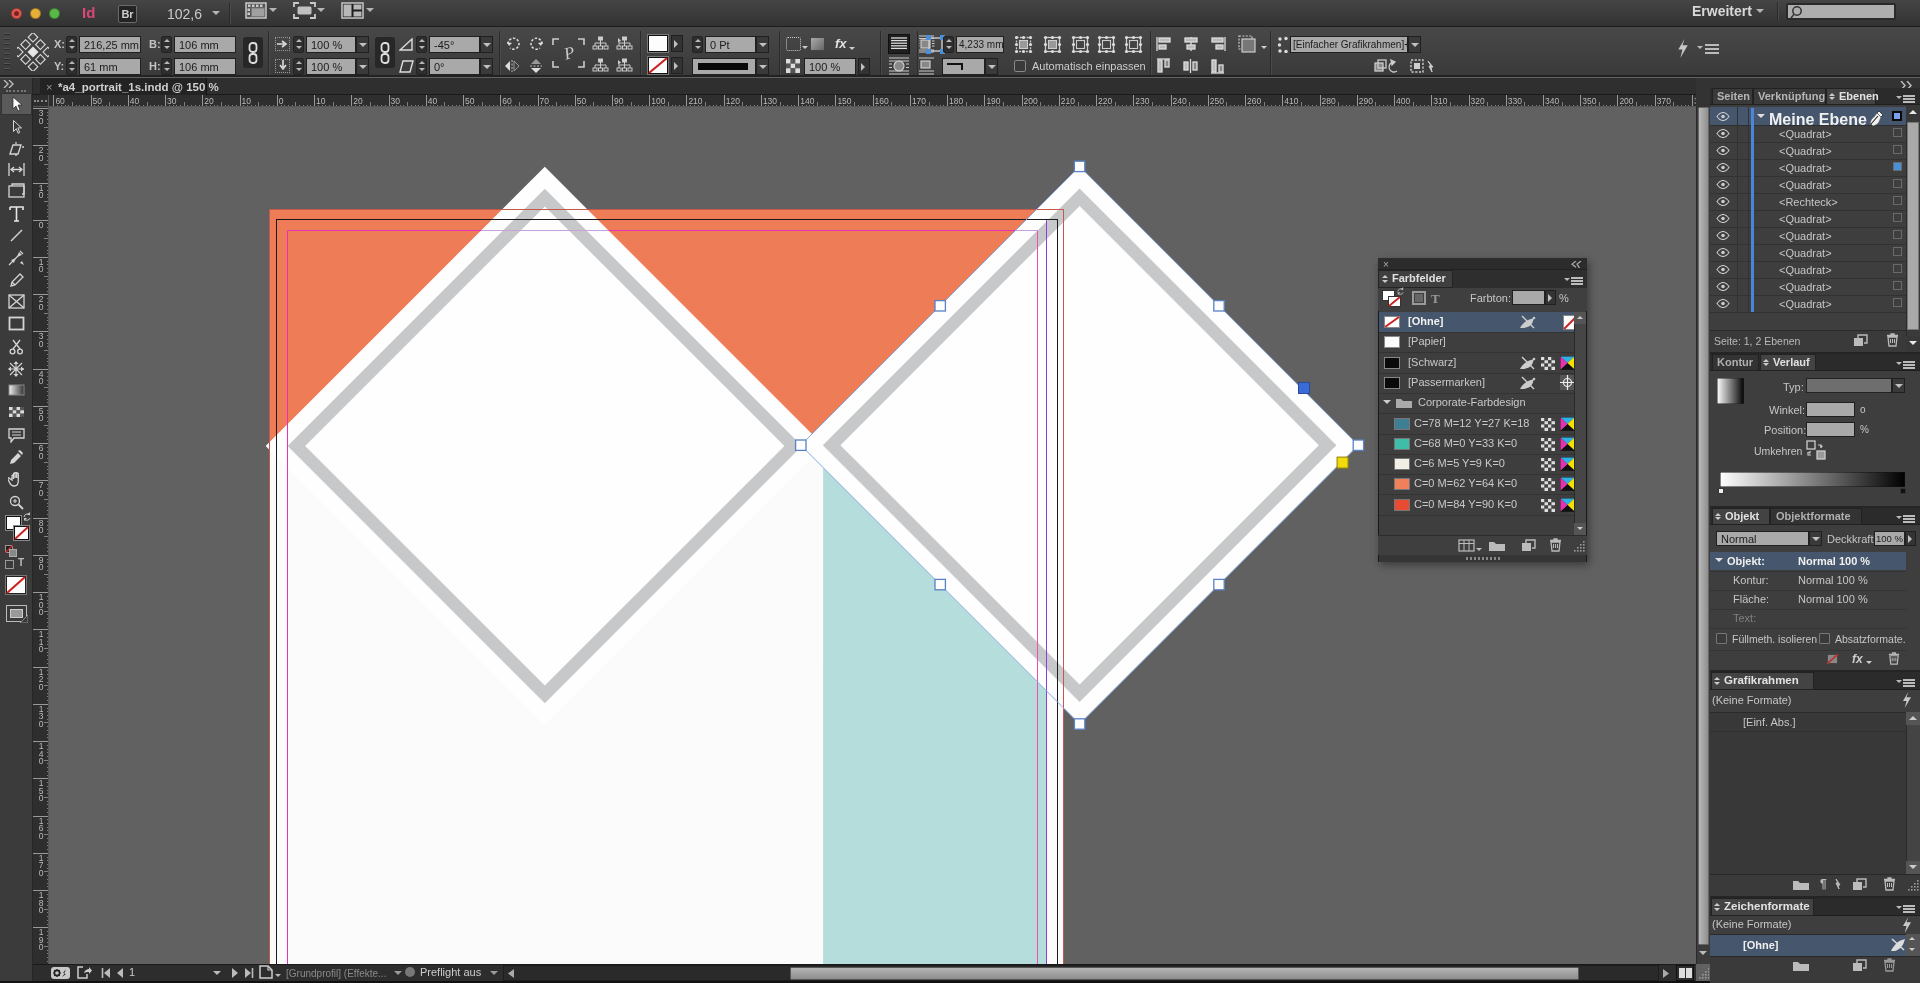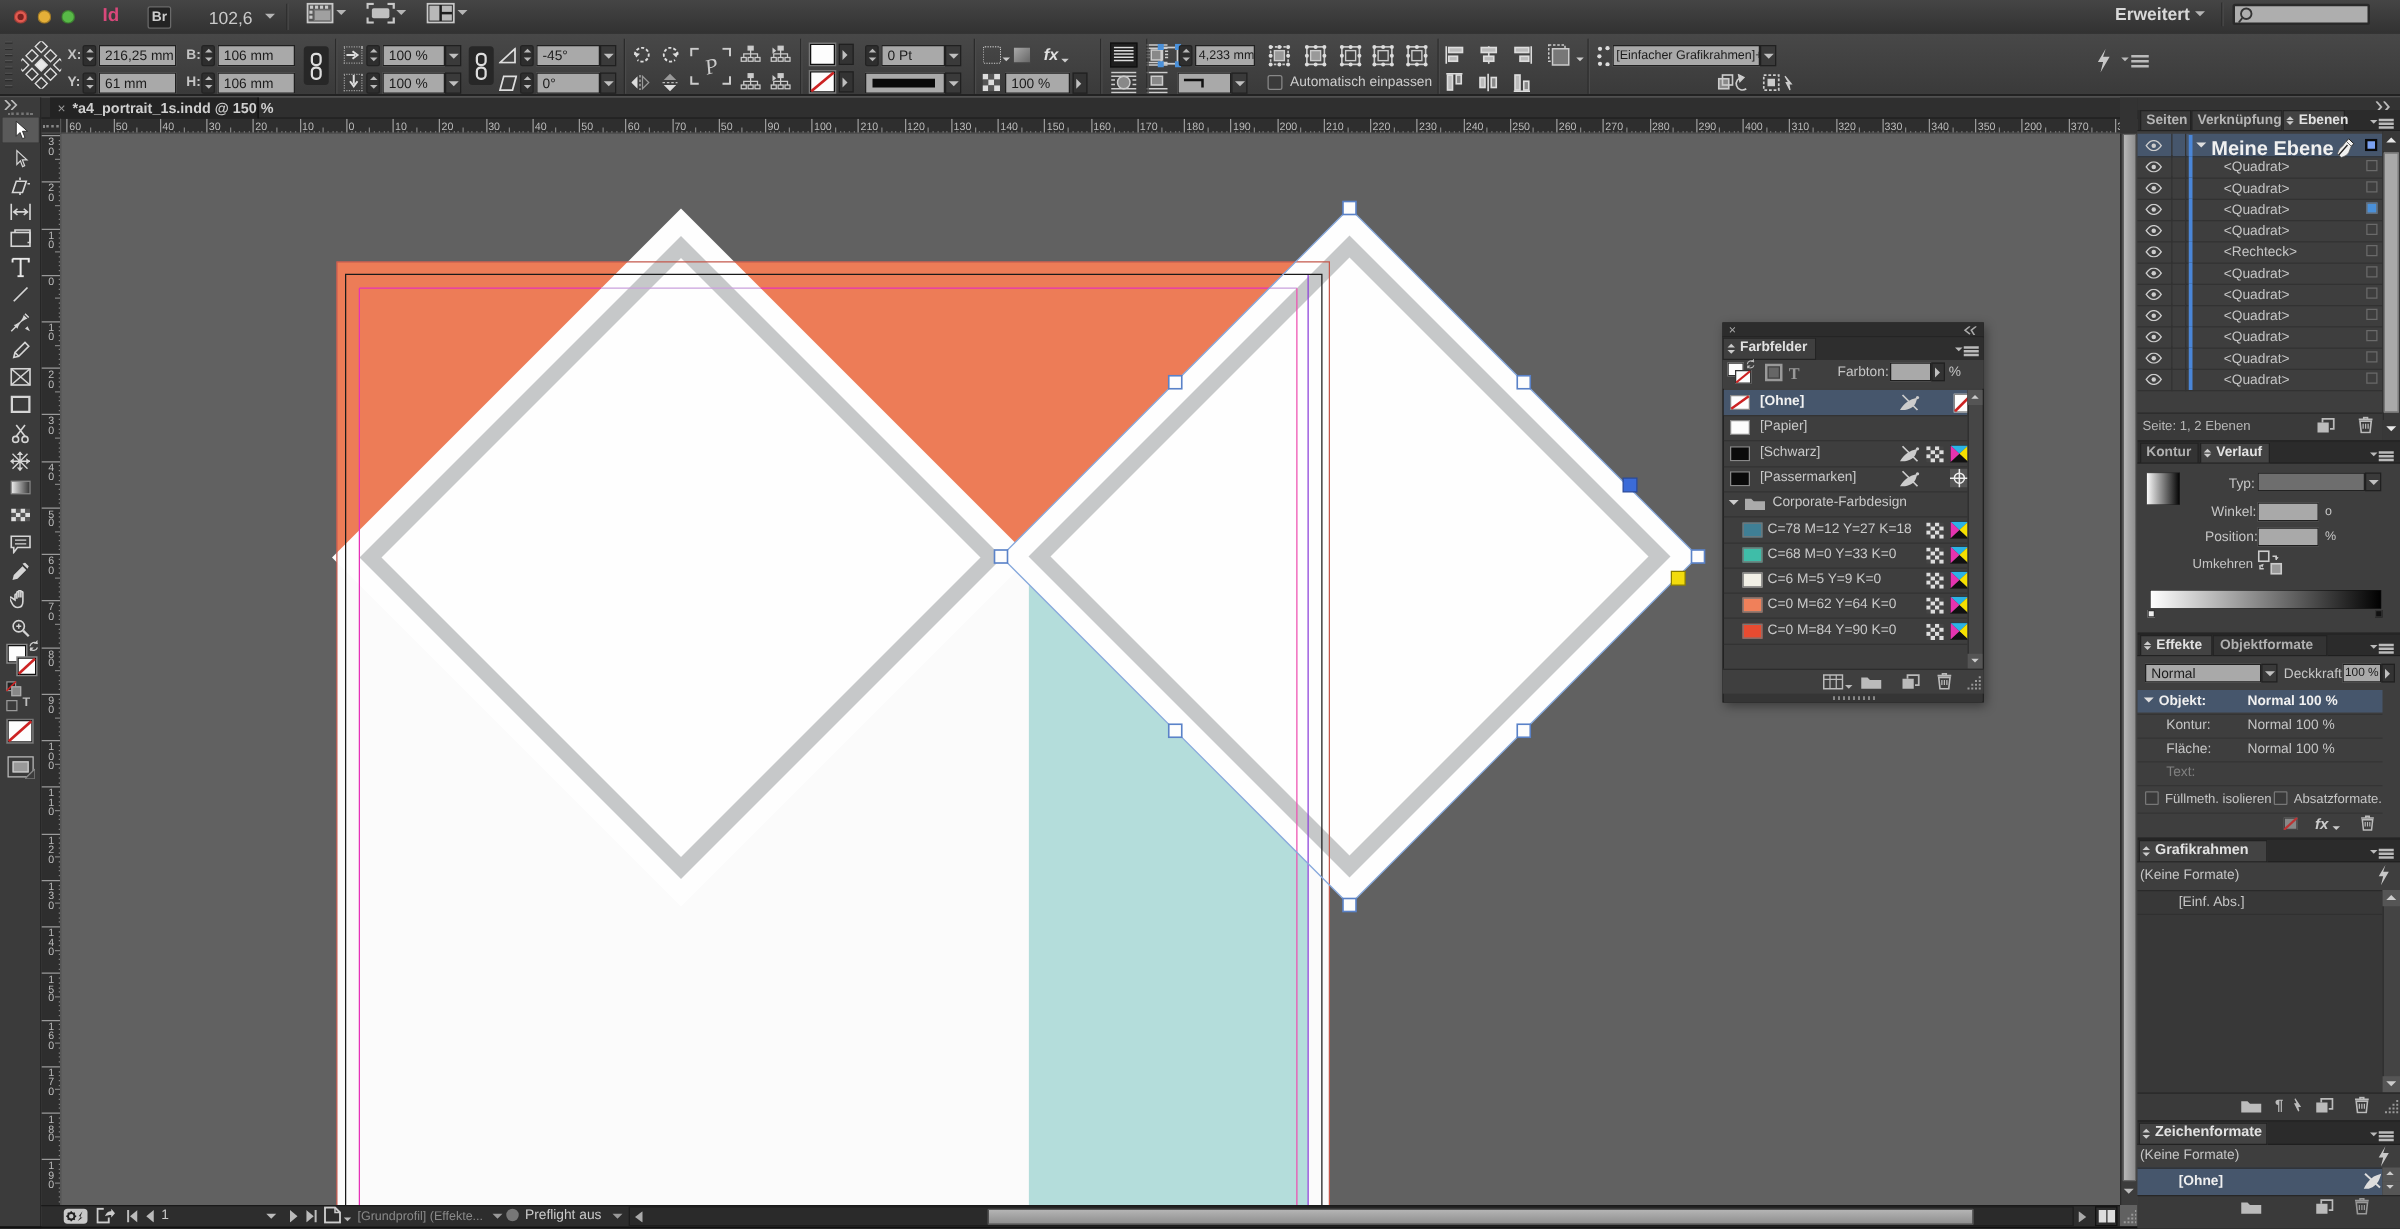--- a/index.html
+++ b/index.html
@@ -821,21 +821,21 @@
 <div style="position:absolute;left:1199.8px;top:9.5px;width:1px;height:2.5px;background:#808080"></div>
 <div style="position:absolute;left:1203.5px;top:9.5px;width:1px;height:2.5px;background:#808080"></div>
 <div style="position:absolute;left:1207.2px;top:9.5px;width:1px;height:2.5px;background:#808080"></div>
 <div style="position:absolute;left:1210.9px;top:9.5px;width:1px;height:2.5px;background:#808080"></div>
 <div style="position:absolute;left:1214.7px;top:7px;width:1px;height:5px;background:#808080"></div>
 <div style="position:absolute;left:1218.4px;top:9.5px;width:1px;height:2.5px;background:#808080"></div>
 <div style="position:absolute;left:1222.1px;top:9.5px;width:1px;height:2.5px;background:#808080"></div>
 <div style="position:absolute;left:1225.8px;top:9.5px;width:1px;height:2.5px;background:#808080"></div>
 <div style="position:absolute;left:1229.6px;top:9.5px;width:1px;height:2.5px;background:#808080"></div>
 <div style="position:absolute;left:1233.3px;top:0;width:1px;height:12px;background:#999"></div>
-<div style="position:absolute;left:1235.3px;top:1px;font-size:8.5px;color:#bbb">270</div>
+<div style="position:absolute;left:1235.3px;top:1px;font-size:8.5px;color:#bbb">410</div>
 <div style="position:absolute;left:1237.0px;top:9.5px;width:1px;height:2.5px;background:#808080"></div>
 <div style="position:absolute;left:1240.7px;top:9.5px;width:1px;height:2.5px;background:#808080"></div>
 <div style="position:absolute;left:1244.5px;top:9.5px;width:1px;height:2.5px;background:#808080"></div>
 <div style="position:absolute;left:1248.2px;top:9.5px;width:1px;height:2.5px;background:#808080"></div>
 <div style="position:absolute;left:1251.9px;top:7px;width:1px;height:5px;background:#808080"></div>
 <div style="position:absolute;left:1255.6px;top:9.5px;width:1px;height:2.5px;background:#808080"></div>
 <div style="position:absolute;left:1259.3px;top:9.5px;width:1px;height:2.5px;background:#808080"></div>
 <div style="position:absolute;left:1263.1px;top:9.5px;width:1px;height:2.5px;background:#808080"></div>
 <div style="position:absolute;left:1266.8px;top:9.5px;width:1px;height:2.5px;background:#808080"></div>
 <div style="position:absolute;left:1270.5px;top:0;width:1px;height:12px;background:#999"></div>
@@ -1709,21 +1709,21 @@
       </defs>
       <rect x="0" y="0" width="185" height="15" fill="url(#g2)" stroke="#111"></rect>
     </svg>
 <div style="left:1718px;top:488px;width:6px;height:6px;background:#eee;border:1px solid #333"></div>
 <div style="left:1900px;top:488px;width:6px;height:6px;background:#111;border:1px solid #333"></div>
 <div style="left:1710px;top:506px;width:210px;height:2px;background:#252525"></div>
 <div style="left:1710px;top:508px;width:210px;height:17px;background:#2b2b2b;border-bottom:1px solid #1f1f1f"></div>
 <div style="left:1712px;top:508px;width:58px;height:17px;background:#434343;border:1px solid #222"></div>
 <div style="left:1715px;top:512.5px;width:0;height:0;border-left:3.2px solid transparent;border-right:3.2px solid transparent;border-bottom:3.2px solid #ccc;"></div>
 <div style="left:1715px;top:517.0px;width:0;height:0;border-left:3.2px solid transparent;border-right:3.2px solid transparent;border-top:3.2px solid #ccc;"></div>
-<div style="left:1725px;top:510px;font-size:11px;color:#e2e2e2;font-weight:bold;white-space:nowrap;">Effekte</div>
+<div style="left:1725px;top:510px;font-size:11px;color:#e2e2e2;font-weight:bold;white-space:nowrap;">Objekt</div>
 <div style="left:1770px;top:508px;width:92px;height:17px;background:#333;border:1px solid #222"></div>
 <div style="left:1776px;top:510px;font-size:11px;color:#b0b0b0;font-weight:bold;white-space:nowrap;">Objektformate</div>
 <div style="left:1903px;top:515px;width:12px;height:1.8px;background:#bbb"></div>
 <div style="left:1903px;top:518px;width:12px;height:1.8px;background:#bbb"></div>
 <div style="left:1903px;top:521px;width:12px;height:1.8px;background:#bbb"></div>
 <div style="left:1896px;top:516px;width:0;height:0;border-left:3.2px solid transparent;border-right:3.2px solid transparent;border-top:3.2px solid #bbb;"></div>
 <div style="left:1710px;top:525px;width:210px;height:145px;background:#3e3e3e"></div>
 <div style="left:1716px;top:531px;width:93px;height:15px;background:#a9a9a9;border:1px solid #202020;color:#1c1c1c;font-size:11px;line-height:14px;padding-left:4px;text-align:left;white-space:nowrap;overflow:hidden">Normal</div>
 <div style="left:1809px;top:531px;width:13px;height:15px;background:#3a3a3a;border:1px solid #202020"></div>
 <div style="left:1811.5px;top:536.5px;width:0;height:0;border-left:4px solid transparent;border-right:4px solid transparent;border-top:4px solid #c0c0c0;"></div>

